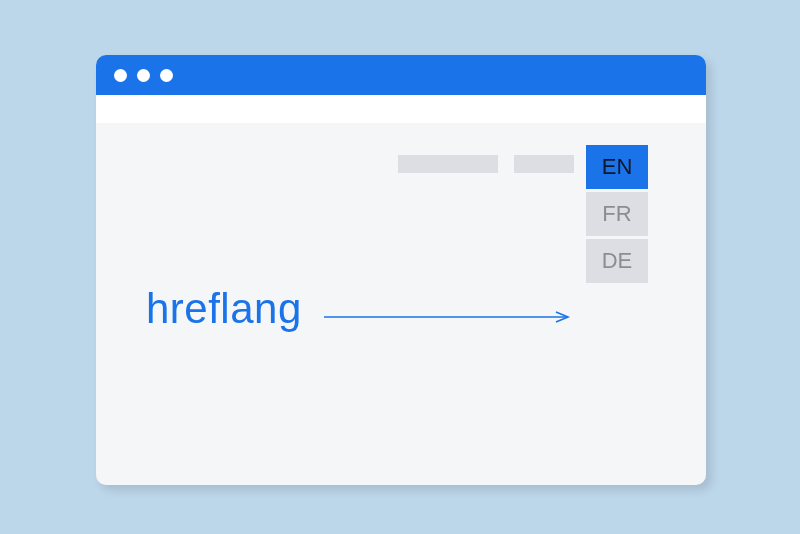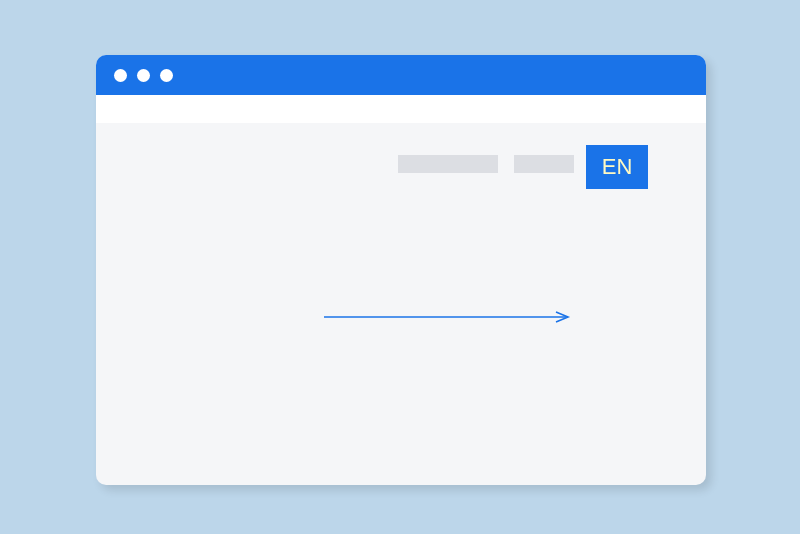--- a/index.html
+++ b/index.html
@@ -63,21 +63,21 @@
       display: flex;
       align-items: center;
       justify-content: center;
       font-size: 22px;
       background: #dcdee3;
       color: #8a8d93;
       margin-bottom: 3px;
     }
     .lang-item.active {
       background: #1a73e8;
-      color: #fef9c3;
+      color: #0f172a;
     }
     .lang-item:last-child { margin-bottom: 0; }
     .label-text {
       position: absolute;
       left: 50px;
       top: 162px;
       font-size: 42px;
       color: #1a73e8;
       letter-spacing: 0.5px;
     }
@@ -99,21 +99,24 @@
     <span class="dot"></span>
     <span class="dot"></span>
   </div>
   <div class="whitebar"></div>
   <div class="content">
     <div class="nav-placeholder p1"></div>
     <div class="nav-placeholder p2"></div>
 
     <div class="lang-menu">
       <div class="lang-item active">EN</div>
+      <div class="lang-item">FR</div>
+      <div class="lang-item">DE</div>
     </div>
 
+    <div class="label-text">hreflang</div>
 
     <svg class="arrow" viewBox="0 0 250 12">
       <line x1="0" y1="6" x2="242" y2="6" stroke="#1a73e8" stroke-width="1.6"></line>
       <polyline points="232,1 244,6 232,11" fill="none" stroke="#1a73e8" stroke-width="1.6"></polyline>
     </svg>
   </div>
 </div>
 
 </body></html>

